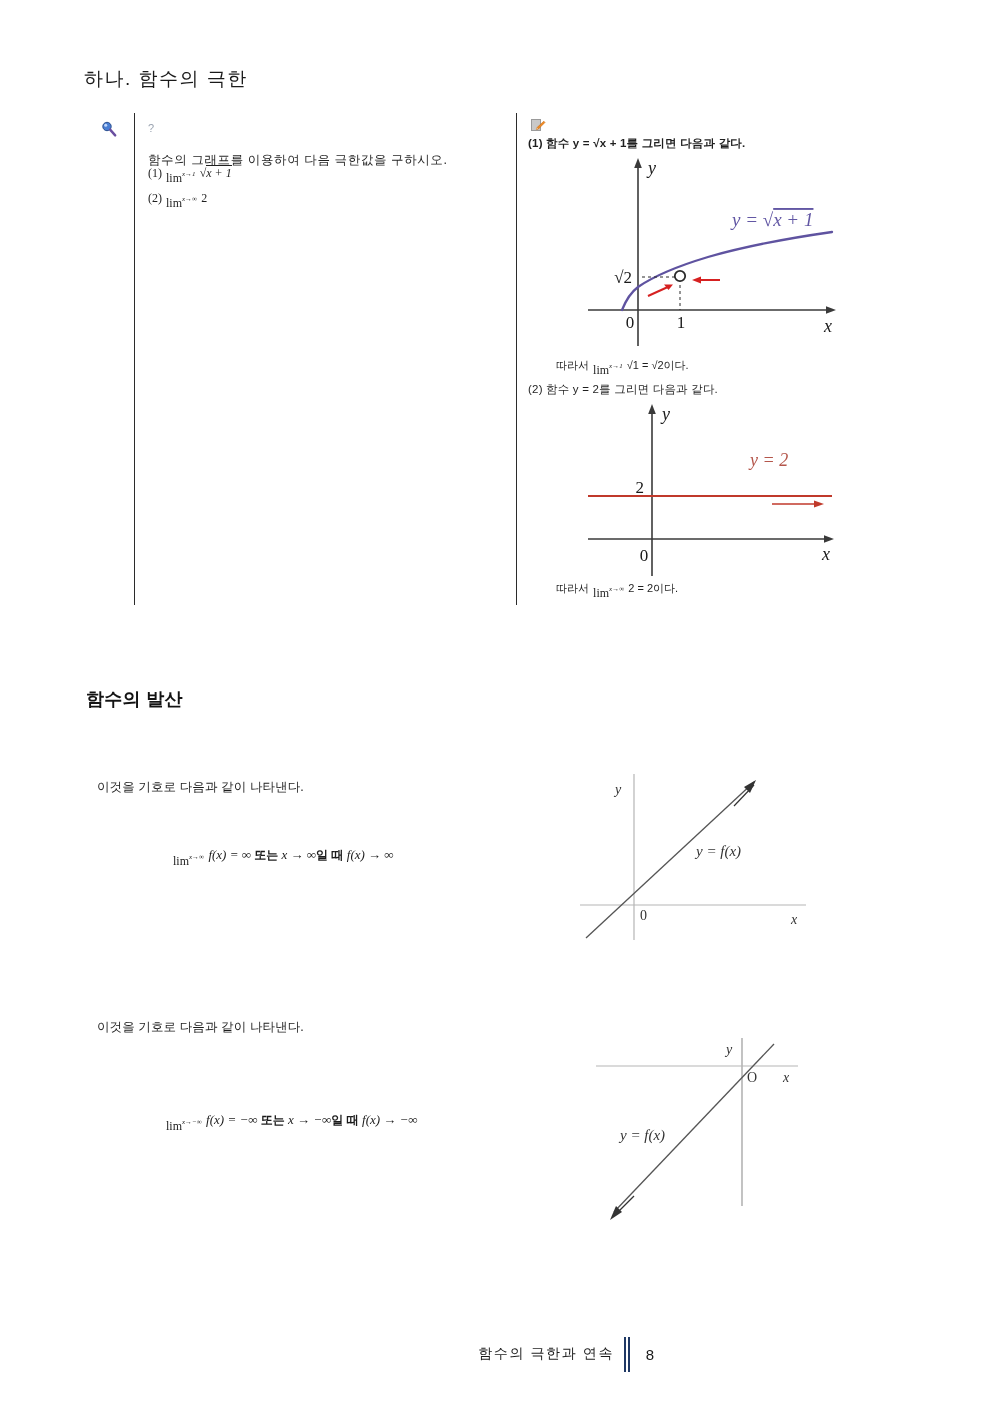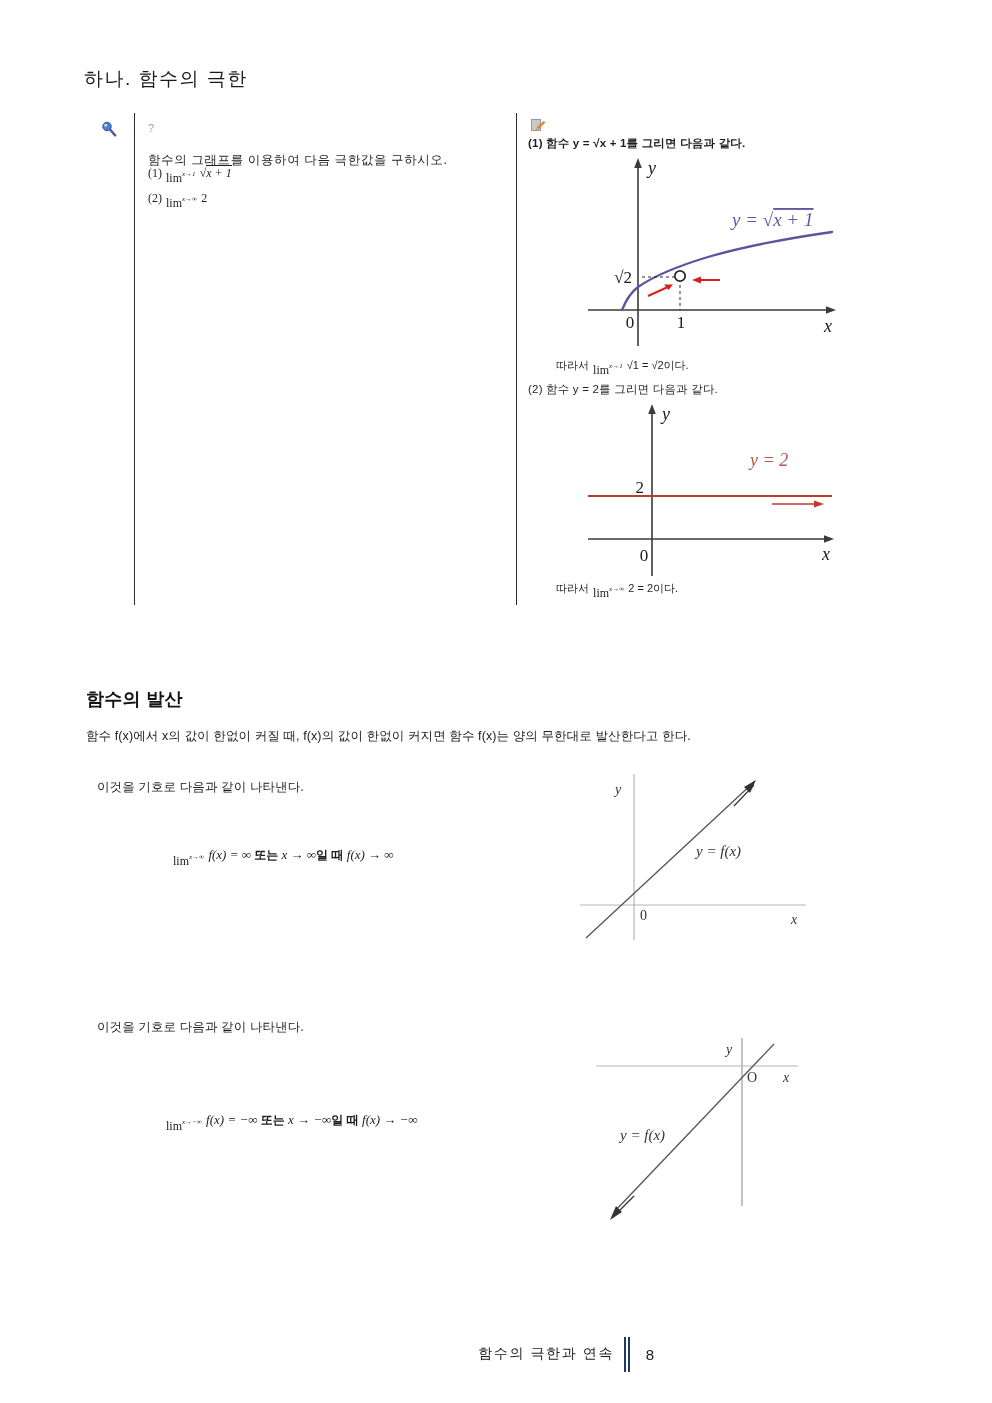--- a/index.html
+++ b/index.html
@@ -279,21 +279,20 @@
     <span>따라서</span>
     <span class="limnot">
       <span class="lim-main">lim</span>
       <span class="lim-sub">x→∞</span>
     </span>
     <span>2 = 2이다.</span>
   </div>
 
   <div class="sub-head" id="sub-head-divergence">함수의 발산</div>
 
-  <div class="body-text" id="body-pos-1">함수 f(x)에서 x의 값이 한없이 커질 때, f(x)의 값이 한없이 커지면 함수 f(x)는 양의 무한대로 발산한다고 한다.</div>
   <div class="body-text" id="body-pos-2">이것을 기호로 다음과 같이 나타낸다.</div>
 
   <div class="formula" id="formula-pos">
     <span class="limnot">
       <span class="lim-main">lim</span>
       <span class="lim-sub">x→∞</span>
     </span>
     <span class="it">f(x) = ∞ </span><span class="kr">또는 </span><span class="it">x → ∞</span><span class="kr">일 때 </span><span class="it">f(x) → ∞</span>
   </div>
 

